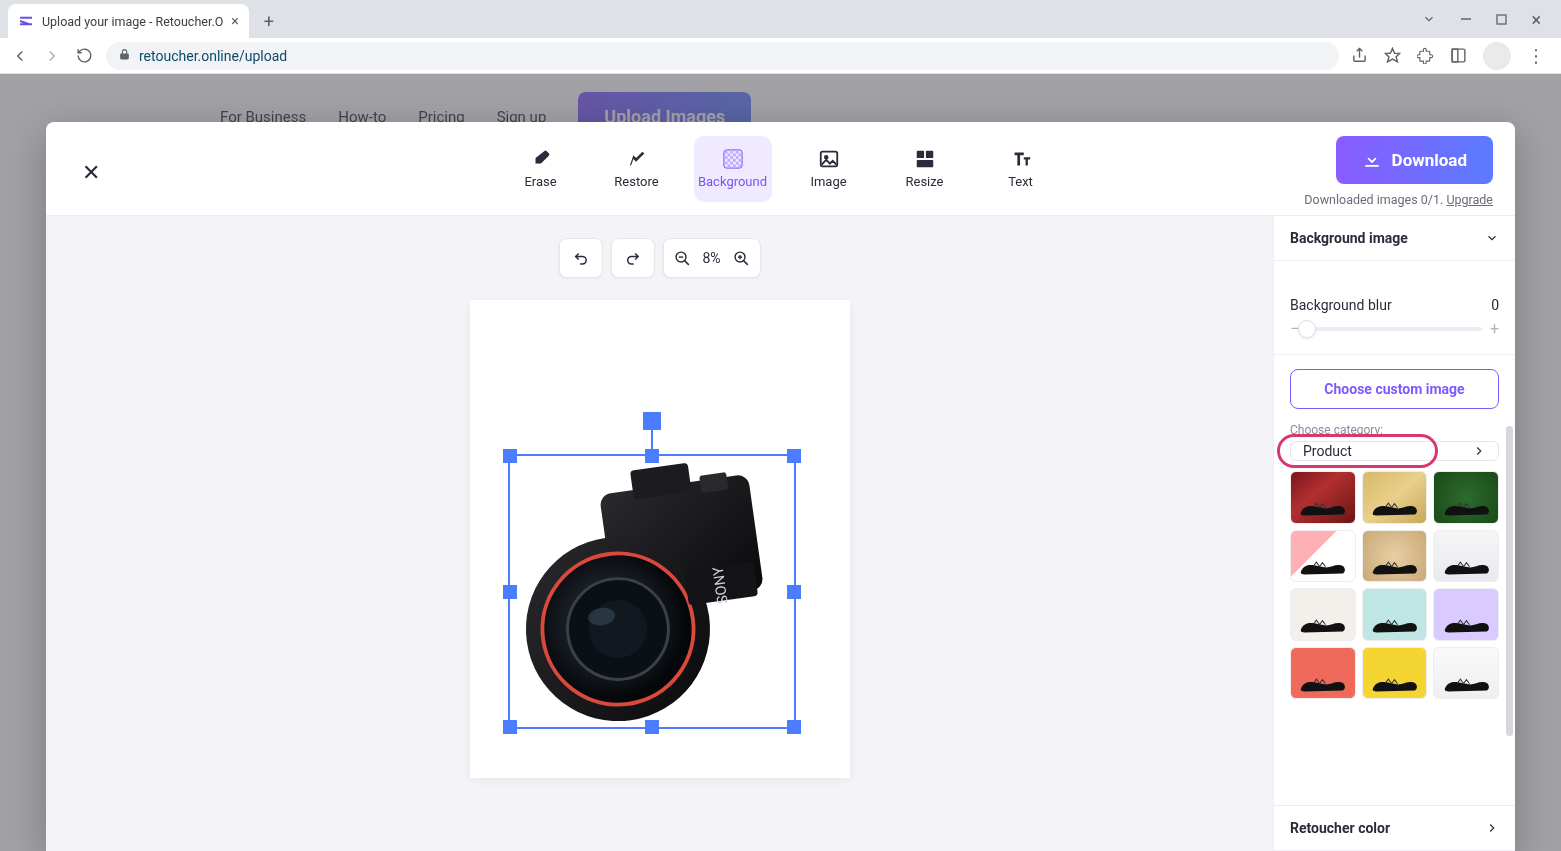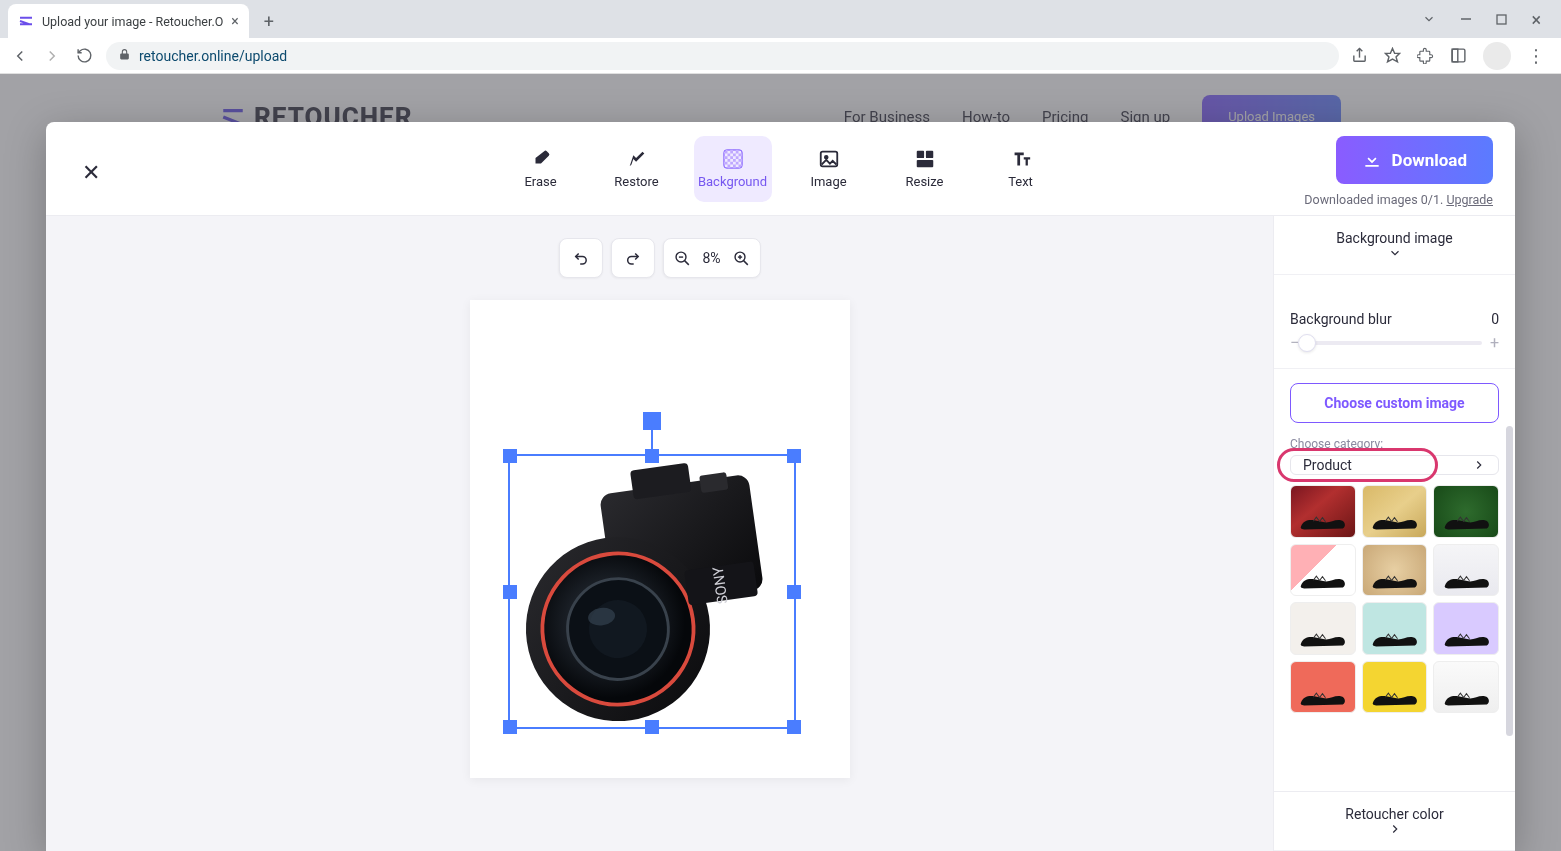--- a/index.html
+++ b/index.html
@@ -18,21 +18,21 @@
   .addr-bar .nav-btn.disabled { color:#b0b0b0; }
   .addr-field { flex: 1; height: 28px; background: #f1f3f4; border-radius: 14px; display: flex; align-items: center; padding: 0 12px; gap: 8px; font-size: 14px; color: #0c4a6e; }
   .addr-field .lock { color: #5f6368; }
   .addr-right { display:flex; align-items:center; gap:16px; color:#5f6368; padding-right:6px; }
   .addr-right svg, .addr-right span { cursor:pointer; }
 
   
   .site-bg { position: absolute; top: 74px; left: 0; right: 0; height: 85px; background: #fff; display:flex; align-items:center; justify-content:space-between; padding:0 220px 0 220px; }
   .site-bg .logo { display:flex; align-items:center; gap:8px; font-weight:800; font-size:26px; letter-spacing:1px; color:#2b2b3a; }
   .site-bg nav { display:flex; align-items:center; gap:32px; font-size:15px; color:#2b2b3a; }
-  .site-bg .upload-cta { background:linear-gradient(90deg,#7b57ff,#5b7bff); color:#fff; padding:14px 26px; border-radius:8px; font-weight:400; font-size:13px; }
+  .site-bg .upload-cta { background:linear-gradient(90deg,#7b57ff,#5b7bff); color:#fff; padding:14px 26px; border-radius:8px; font-weight:700; font-size:18px; }
   .dim-overlay { position:absolute; top:74px; left:0; right:0; bottom:0; background:rgba(86,86,92,0.55); }
 
   
   .modal { position:absolute; top:122px; left:46px; right:46px; bottom:0; background:#fff; border-radius:8px 8px 0 0; box-shadow:0 10px 40px rgba(0,0,0,0.25); display:flex; flex-direction:column; overflow:hidden; }
   .modal-header { height:94px; border-bottom:1px solid #ececf1; display:flex; align-items:center; position:relative; }
   .close-x { position:absolute; left:36px; top:38px; font-size:22px; color:#2b2b3a; cursor:pointer; }
   .tools { display:flex; align-items:center; gap:18px; margin:0 auto; }
   .tool { width:78px; height:66px; border-radius:10px; display:flex; flex-direction:column; align-items:center; justify-content:center; gap:4px; font-size:13px; color:#2b2b3a; cursor:pointer; }
   .tool.active { background:#efeaff; color:#7657f0; }
   .tool svg { width:22px; height:22px; }
@@ -53,21 +53,21 @@
   .handle { position:absolute; width:14px; height:14px; background:#4a7dff; }
   .h-tl{left:-7px;top:-7px;} .h-tr{right:-7px;top:-7px;} .h-bl{left:-7px;bottom:-7px;} .h-br{right:-7px;bottom:-7px;}
   .h-t{left:50%;top:-7px;transform:translateX(-50%);} .h-b{left:50%;bottom:-7px;transform:translateX(-50%);}
   .h-l{left:-7px;top:50%;transform:translateY(-50%);} .h-r{right:-7px;top:50%;transform:translateY(-50%);}
   .rotate-handle{ position:absolute; left:50%; top:-44px; transform:translateX(-50%); width:18px; height:18px; background:#4a7dff; }
   .rotate-line{ position:absolute; left:50%; top:-28px; transform:translateX(-50%); width:2px; height:22px; background:#4a7dff; }
   .camera { position:absolute; left:30px; top:130px; width:310px; height:310px; }
 
   .side-panel { width:242px; background:#fff; border-left:1px solid #ececf1; display:flex; flex-direction:column; font-size:14px; color:#2b2b3a; position:relative; }
   .panel-row { padding:14px 16px; border-bottom:1px solid #f0f0f4; display:flex; align-items:center; justify-content:space-between; cursor:pointer; }
-  .panel-row.title { font-weight:400;flex-direction:column; }
+  .panel-row.title { font-weight:700; }
   .panel-section { padding:12px 16px 16px; border-bottom:1px solid #f0f0f4; }
   .blur-row { display:flex; justify-content:space-between; font-size:14px; color:#2b2b3a; margin-bottom:6px;margin-top:24px; }
   .slider-row { display:flex; align-items:center; gap:8px; color:#b0b0bd; font-size:16px; }
   .slider { flex:1; height:4px; background:#eceaf2; border-radius:2px; position:relative; }
   .slider .thumb { position:absolute; left:0; top:50%; transform:translate(-50%,-50%); width:18px; height:18px; border-radius:50%; background:#fff; border:1px solid #e0dff0; box-shadow:0 1px 3px rgba(0,0,0,0.1); }
   .custom-btn { margin:14px 16px 4px; border:1.5px solid #7e59ff; color:#7e59ff; background:#fff; border-radius:8px; height:40px; width:calc(100% - 32px); font-weight:700; cursor:pointer; font-size:14px; }
   .cat-label { font-size:12px; color:#8a8aa0; padding:10px 16px 4px; }
   .cat-select { margin:0 16px 10px; height:20px; border:1px solid #e6e6ec; border-radius:6px; display:flex; align-items:center; justify-content:space-between; padding:0 12px; cursor:pointer; font-size:14px; color:#2b2b3a; position:relative; }
   .cat-highlight { position:absolute; left:-14px; top:-8px; right:60px; bottom:-8px; border:3px solid #d9376e; border-radius:24px; pointer-events:none; }
   .thumbs { padding:0 16px 8px; display:grid; grid-template-columns:repeat(3,1fr); gap:6px; }
@@ -145,26 +145,20 @@
     <svg width="17" height="17" viewBox="0 0 24 24" fill="none" stroke="currentColor" stroke-width="2">
         <rect x="3" y="3" width="18" height="18" rx="2"></rect>
         <rect x="3" y="3" width="8" height="18"></rect>
       </svg>
     <span style="width:28px;height:28px;border-radius:50%;background:#eaeaea;display:inline-block;"></span>
     <span style="font-size:18px;line-height:0.4;">⋮</span>
   </div>
 </div>
 
 <div class="site-bg">
-  <div class="logo">
-    <svg width="26" height="26" viewBox="0 0 24 24" fill="none" stroke="#5b48e8" stroke-width="3">
-        <path d="M3 6 L21 6 M3 12 L18 18 M3 18 L21 18"></path>
-      </svg>
-    <span>RETOUCHER</span>
-  </div>
   <nav>
     <span>For Business</span>
     <span>How-to</span>
     <span>Pricing</span>
     <span>Sign up</span>
     <span class="upload-cta">Upload Images</span>
   </nav>
 </div>
 <div class="dim-overlay"></div>
 

